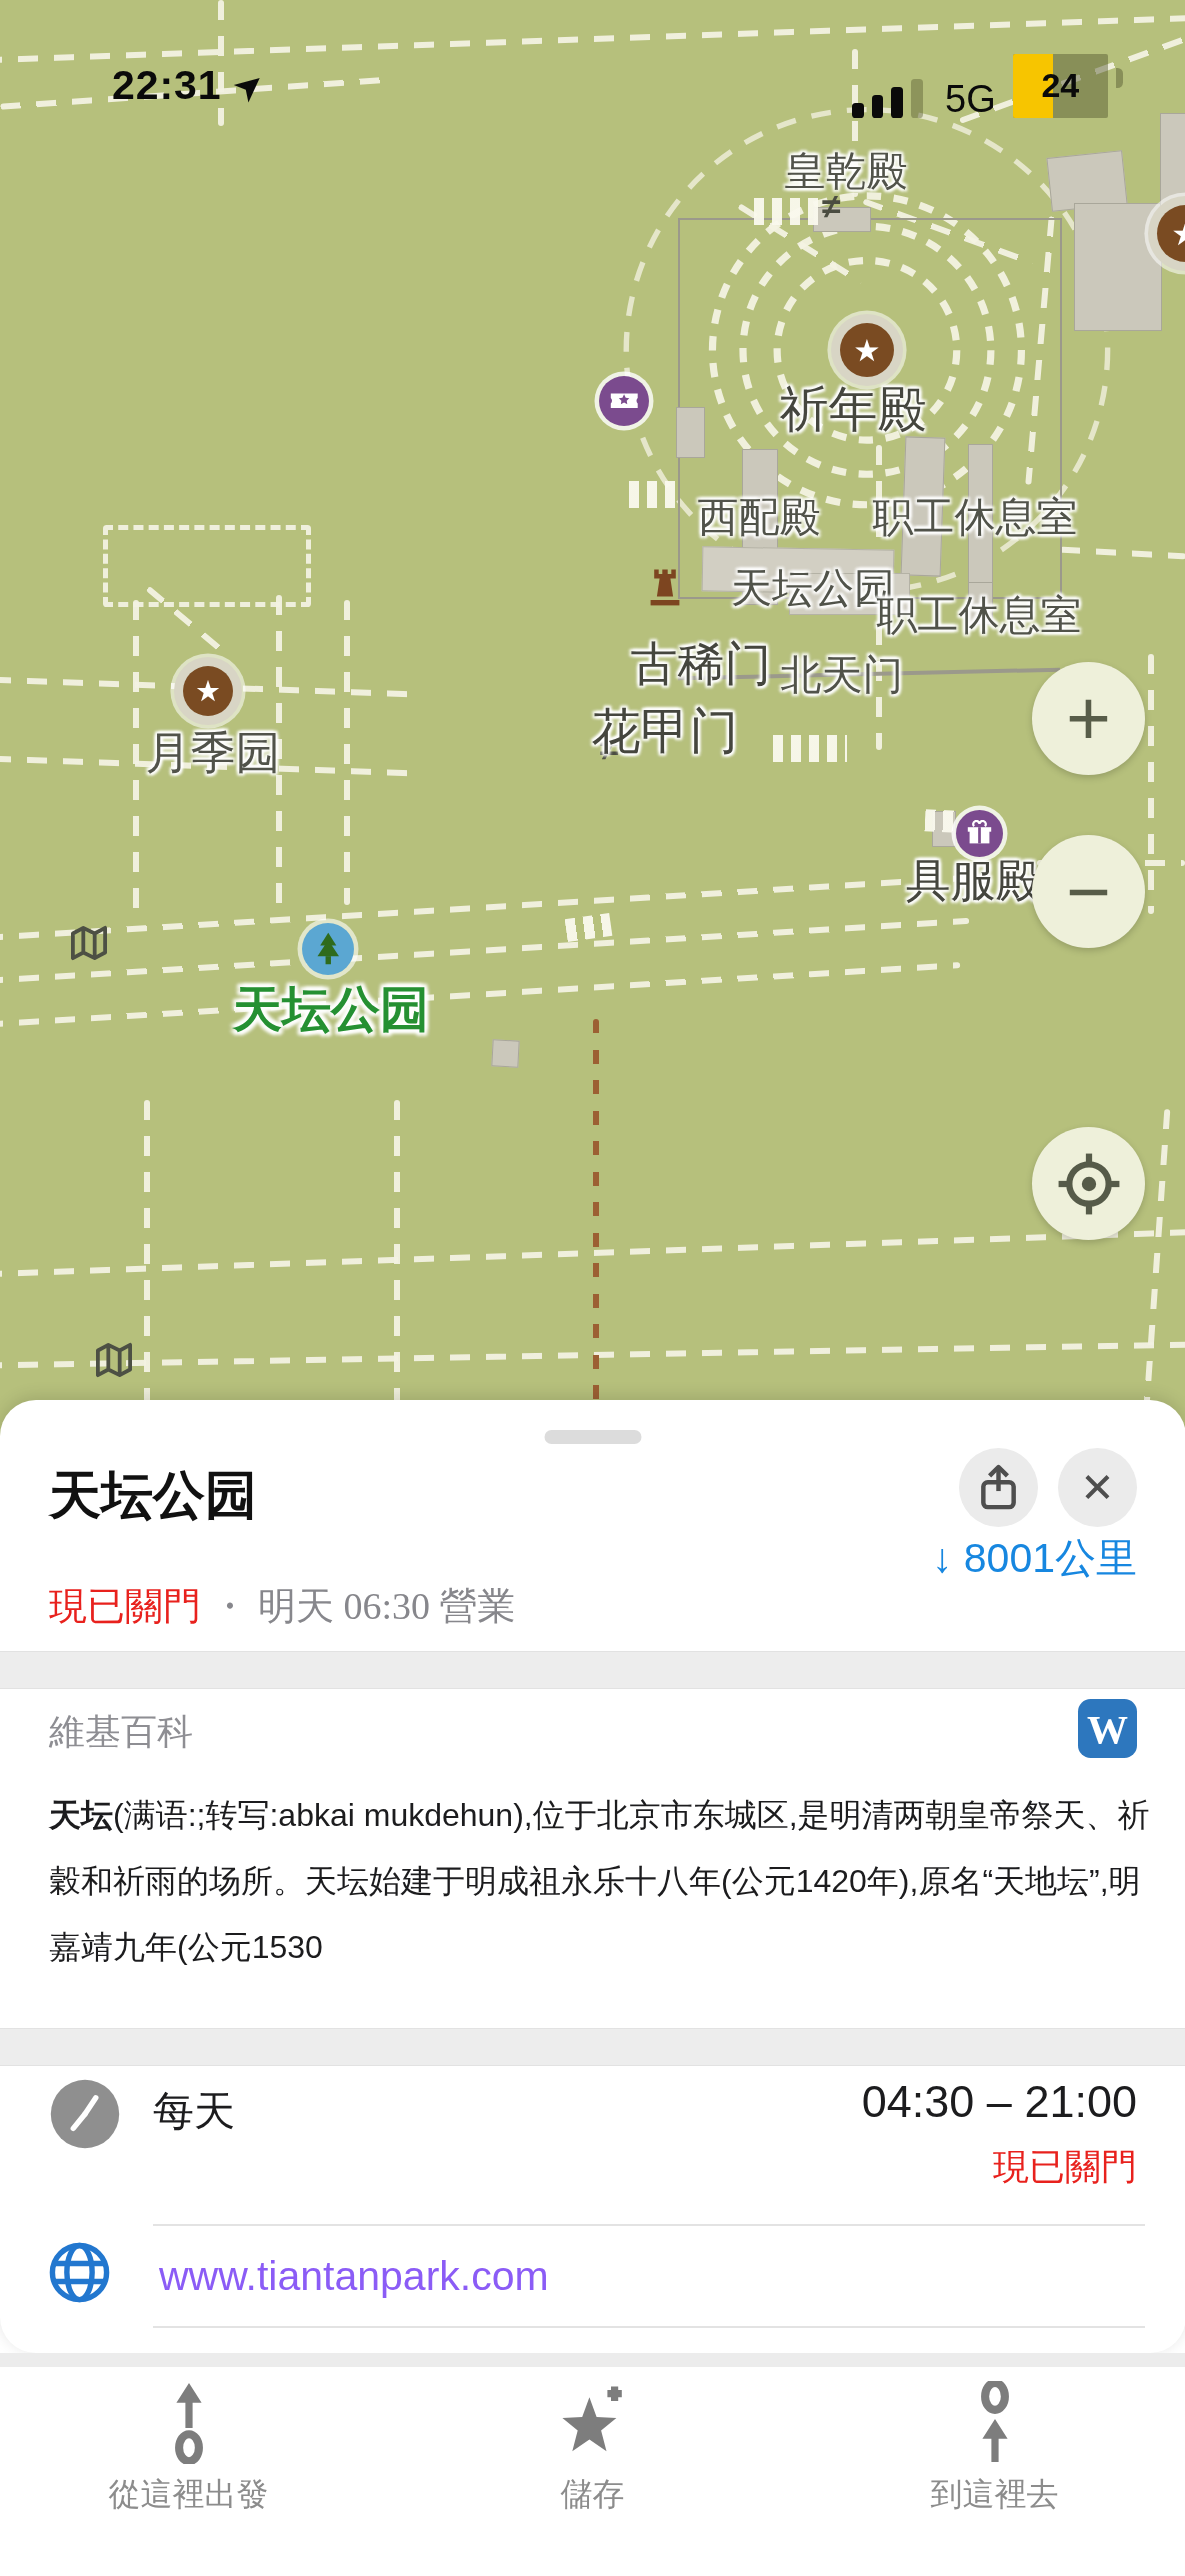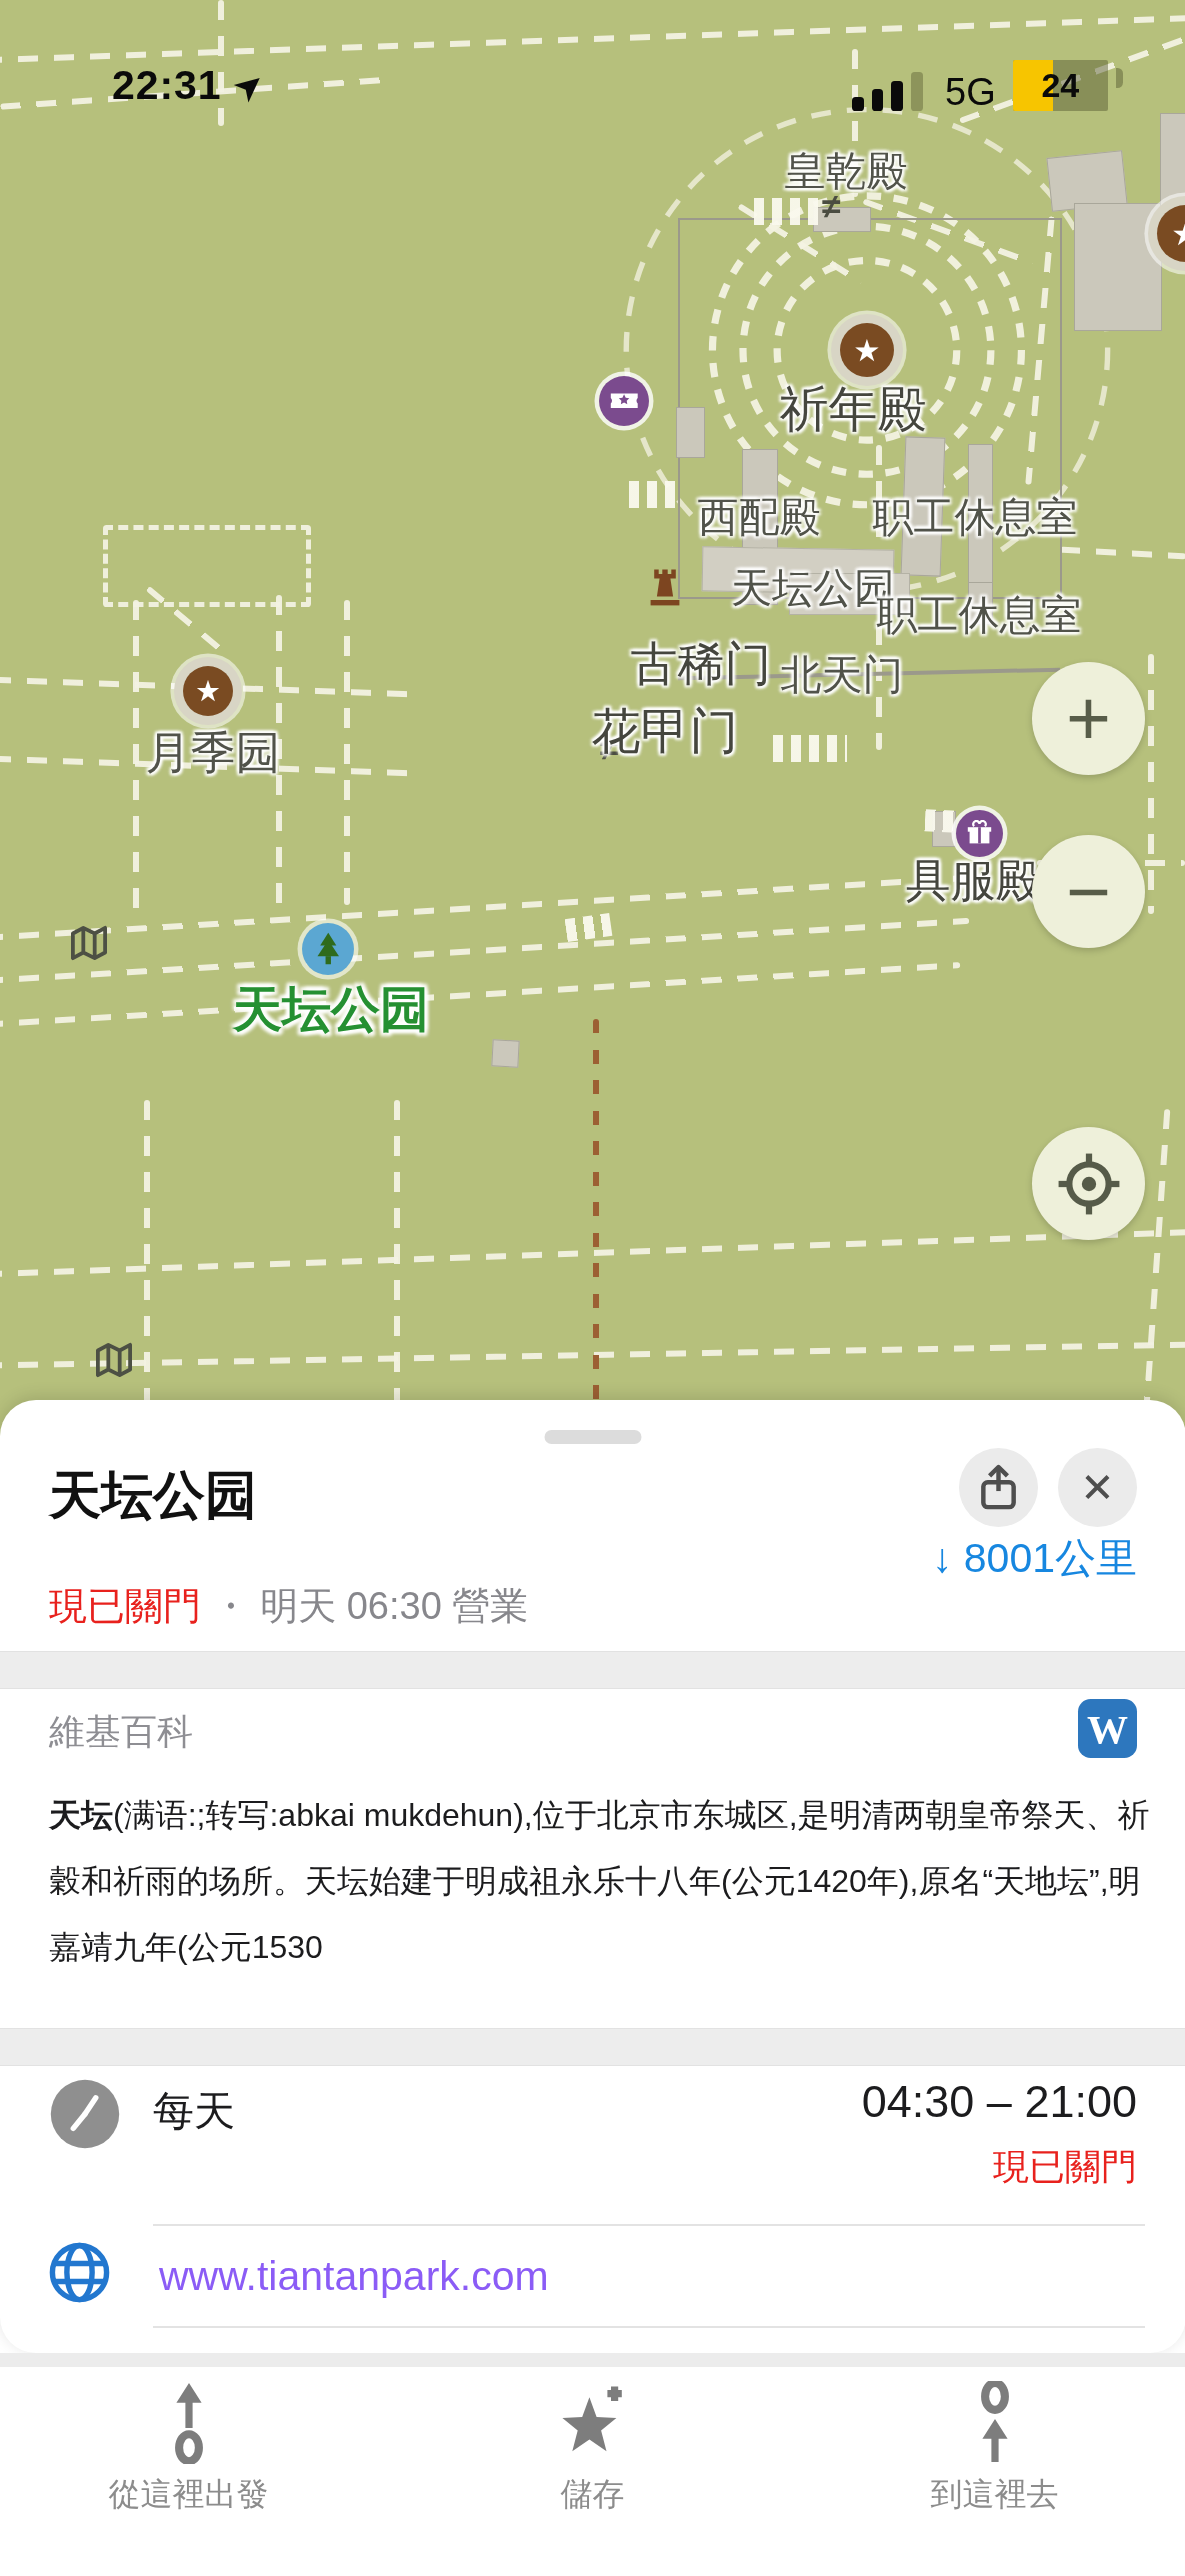--- a/index.html
+++ b/index.html
@@ -33,35 +33,35 @@
     color:#585d49;font-size:77px;font-weight:300;line-height:1;}
   
   #statusbar{position:absolute;left:0;top:54px;width:1186px;height:63px;display:flex;align-items:center;
     padding:0 63px 0 112px;box-sizing:border-box;color:#0a0a0a;}
   #sb-time{font-size:41px;font-weight:700;letter-spacing:0.9px;}
   #sb-nav{font-size:36px;margin-left:12.6px;transform:rotate(-40deg);}
   #sb-right{margin-left:auto;display:flex;align-items:flex-end;gap:8px;}
   .bar{width:11.7px;border-radius:3.6px;background:#0a0a0a;}
   .bar.dim{background:rgba(90,95,50,.45);}
   #sb-5g{font-size:38px;font-weight:500;margin:0 9px 0 14.4px;line-height:1;}
-  #battery{position:relative;width:95px;height:51px;border-radius:2px;background:rgba(80,85,45,.45);overflow:hidden;}
+  #battery{position:relative;width:95px;height:64px;border-radius:2px;background:rgba(80,85,45,.45);overflow:hidden;}
   #battery .fill{position:absolute;left:0;top:0;bottom:0;width:42%;background:#f7c500;}
   #battery .num{position:absolute;inset:0;display:flex;align-items:center;justify-content:center;
     font-size:34px;font-weight:700;color:#0a0a0a;}
   #batt-cap{width:7.2px;height:20px;border-radius:0 5.4px 5.4px 0;background:rgba(80,85,45,.45);margin-bottom:14.4px;align-self:center;}
   
   #sheet{position:absolute;left:0;top:1400px;width:1186px;height:953px;background:#fff;border-radius:36px;
     box-shadow:0 -3.6px 16px rgba(0,0,0,.12);}
   #handle{position:absolute;left:50%;top:30px;transform:translateX(-50%);width:97px;height:13.5px;border-radius:7.2px;background:#dcdcdc;}
   #title{position:absolute;left:49px;top:61px;font-size:52px;font-weight:700;color:#111;}
   .roundbtn{position:absolute;width:79px;height:79px;border-radius:50%;background:#ebebeb;
     display:flex;align-items:center;justify-content:center;color:#4e4e4e;}
   #category{position:absolute;left:49px;top:135px;font-size:38px;color:#87878c;}
   #distance{position:absolute;right:49px;top:131px;font-size:41px;font-weight:500;color:#1787e0;}
-  #statusline{position:absolute;left:49px;top:181px;font-size:38px;}
+  #statusline{position:absolute;left:49px;top:181px;font-size:38px;font-family:Liberation Serif, serif;}
   #statusline .closed{color:#e8211d;}
   #statusline .rest{color:#87878c;}
   .band{position:absolute;left:0;width:1186px;height:36px;background:#ededed;border-top:1.8px solid #e2e2e2;border-bottom:1.8px solid #e2e2e2;}
   #wiki-head{position:absolute;left:49px;top:308px;font-size:36px;color:#8e8e93;}
   #wiki-icon{position:absolute;right:49px;top:299px;width:59px;height:59px;border-radius:12.6px;background:#2d77be;
     display:flex;align-items:center;justify-content:center;color:#fff;font-family:"Liberation Serif","DejaVu Serif",serif;
     font-size:41px;font-weight:700;}
   #wiki-text{position:absolute;left:49px;top:382px;width:1109px;font-size:32px;line-height:66px;color:#1c1c1e;}
   #wiki-more{color:#1787e0;}
   #hours-icon{position:absolute;left:49px;top:678px;}

